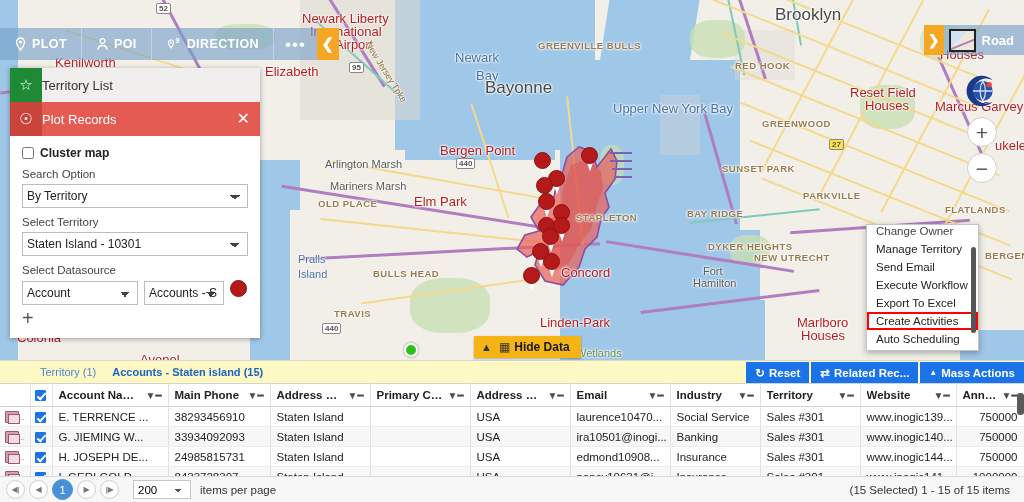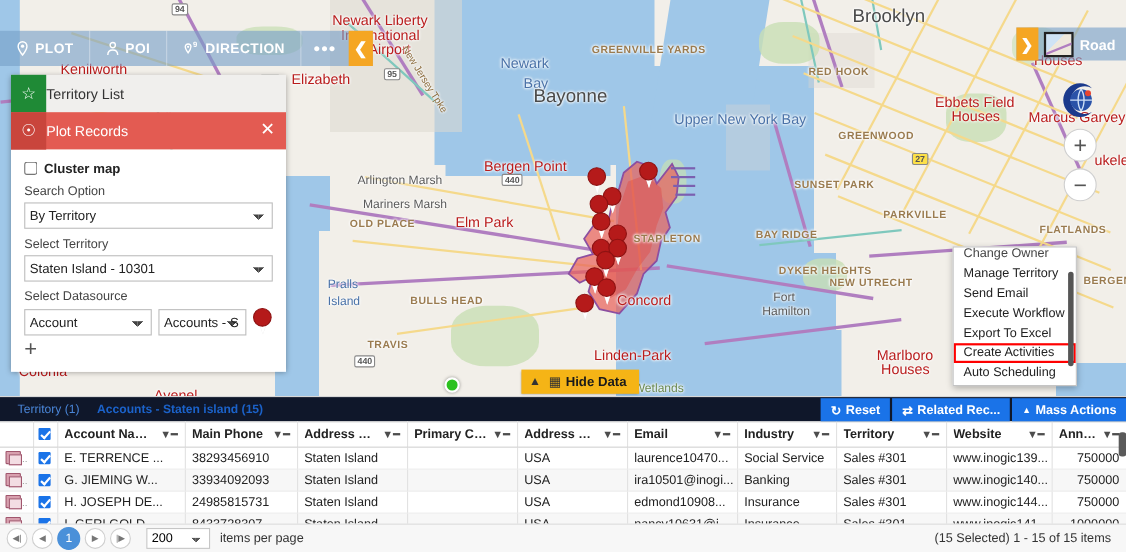--- a/index.html
+++ b/index.html
@@ -175,22 +175,22 @@
     position: absolute; right: 2px; top: 22px; width: 5px; height: 86px;
     background: #555; border-radius: 3px;
   }
 
   
   #grid-area {
     position: absolute; left: 0; top: 360px; width: 1024px; height: 142px;
     background: #fff; border-top: 1px solid #d7d7d7;
   }
   #grid-tabs {
-    height: 22px; display: flex; align-items: center; gap: 16px; padding-left: 16px;
-    font-size: 11px; background: #0f172a;
+    height: 22px; display: flex; align-items: center; gap: 16px; padding-left: 40px;
+    font-size: 11px; background: #fef9c3;
   }
   .gtab { color: #4a86d8; cursor: pointer; }
   .gtab.active { color: #1b62c9; font-weight: bold; }
 
   #grid-actions {
     position: absolute; right: 0; top: 1px; display: flex; gap: 2px; z-index: 5;
   }
   .gbtn {
     background: #1a73e8; color: #fff; font-size: 11.5px; font-weight: bold;
     height: 21px; display: flex; align-items: center; gap: 4px; padding: 0 9px;
@@ -335,25 +335,25 @@
     <div style="position:absolute;left:614px;top:176px;width:18px;height:2px;background:#7b5fb0;"></div>
 
     <div id="map-labels">
         <div class="maplbl med" style="left: 302px; top: 11px;">Newark Liberty</div>
         <div class="maplbl med" style="left: 310px; top: 24px;">International</div>
         <div class="maplbl med" style="left: 335px; top: 37px;">Airport</div>
         <div class="maplbl" style="left: 372px; top: 40px; transform: rotate(58deg); transform-origin: left top; font-size: 9px; color: rgb(138, 106, 58);">New Jersey Tpke</div>
         <div class="maplbl med water-l" style="left: 455px; top: 50px;">Newark</div>
         <div class="maplbl med water-l" style="left: 476px; top: 68px;">Bay</div>
         <div class="maplbl big" style="left: 485px; top: 78px;">Bayonne</div>
-        <div class="maplbl hood" style="left: 538px; top: 40px;">GREENVILLE YARDS</div>
+        <div class="maplbl hood" style="left: 538px; top: 40px;">GREENVILLE BULLS</div>
         <div class="maplbl big" style="left: 775px; top: 5px;">Brooklyn</div>
         <div class="maplbl hood" style="left: 735px; top: 60px;">RED HOOK</div>
         <div class="maplbl hood" style="left: 762px; top: 118px;">GREENWOOD</div>
-        <div class="maplbl med" style="left: 850px; top: 85px;">Ebbets Field</div>
+        <div class="maplbl med" style="left: 850px; top: 85px;">Reset Field</div>
         <div class="maplbl med" style="left: 865px; top: 98px;">Houses</div>
         <div class="maplbl med" style="left: 935px; top: 99px;">Marcus Garvey Villa</div>
         <div class="maplbl med water-l" style="left: 613px; top: 101px;">Upper New York Bay</div>
         <div class="maplbl med" style="left: 55px; top: 55px;">Kenilworth</div>
         <div class="maplbl med" style="left: 265px; top: 64px;">Elizabeth</div>
         <div class="maplbl med" style="left: 120px; top: 100px;">Roselle</div>
         <div class="maplbl med" style="left: 17px; top: 330px;">Colonia</div>
         <div class="maplbl med" style="left: 140px; top: 352px;">Avenel</div>
         <div class="maplbl med" style="left: 440px; top: 143px;">Bergen Point</div>
         <div class="maplbl " style="left: 325px; top: 158px;">Arlington Marsh</div>
@@ -378,21 +378,21 @@
         <div class="maplbl " style="left: 693px; top: 277px;">Hamilton</div>
         <div class="maplbl med" style="left: 797px; top: 315px;">Marlboro</div>
         <div class="maplbl med" style="left: 801px; top: 328px;">Houses</div>
         <div class="maplbl hood" style="left: 985px; top: 250px;">BERGEN BE</div>
         <div class="maplbl med" style="left: 940px; top: 47px;">Houses</div>
         <div class="maplbl med" style="left: 995px; top: 138px;">ukele</div>
         <div style="position: absolute; left: 236px; top: 68px; font-size: 8px; font-weight: bold; color: rgb(85, 85, 85); background: rgb(255, 255, 255); border: 1px solid rgb(136, 136, 136); border-radius: 2px; padding: 0px 2px;">440</div>
         <div style="position: absolute; left: 456px; top: 158px; font-size: 8px; font-weight: bold; color: rgb(85, 85, 85); background: rgb(255, 255, 255); border: 1px solid rgb(136, 136, 136); border-radius: 2px; padding: 0px 2px;">440</div>
         <div style="position: absolute; left: 322px; top: 323px; font-size: 8px; font-weight: bold; color: rgb(85, 85, 85); background: rgb(255, 255, 255); border: 1px solid rgb(136, 136, 136); border-radius: 2px; padding: 0px 2px;">440</div>
         <div style="position: absolute; left: 349px; top: 62px; font-size: 8px; font-weight: bold; color: rgb(85, 85, 85); background: rgb(255, 255, 255); border: 1px solid rgb(136, 136, 136); border-radius: 2px; padding: 0px 2px;">95</div>
-        <div style="position: absolute; left: 156px; top: 3px; font-size: 8px; font-weight: bold; color: rgb(85, 85, 85); background: rgb(255, 255, 255); border: 1px solid rgb(136, 136, 136); border-radius: 2px; padding: 0px 2px;">94</div>
+        <div style="position: absolute; left: 156px; top: 3px; font-size: 8px; font-weight: bold; color: rgb(85, 85, 85); background: rgb(255, 255, 255); border: 1px solid rgb(136, 136, 136); border-radius: 2px; padding: 0px 2px;">52</div>
         <div style="position: absolute; left: 829px; top: 139px; font-size: 8px; font-weight: bold; color: rgb(85, 85, 85); background: #fde047; border: 1px solid rgb(136, 136, 136); border-radius: 2px; padding: 0px 2px;">27</div>
       </div>
 
     <div id="pin-layer">
         <div class="pin" style="left: 534px; top: 152px;">
           <div class="tail2"></div>
           <div class="tail"></div>
           <div class="head"></div>
         </div>
         <div class="pin" style="left: 581px; top: 147px;">

